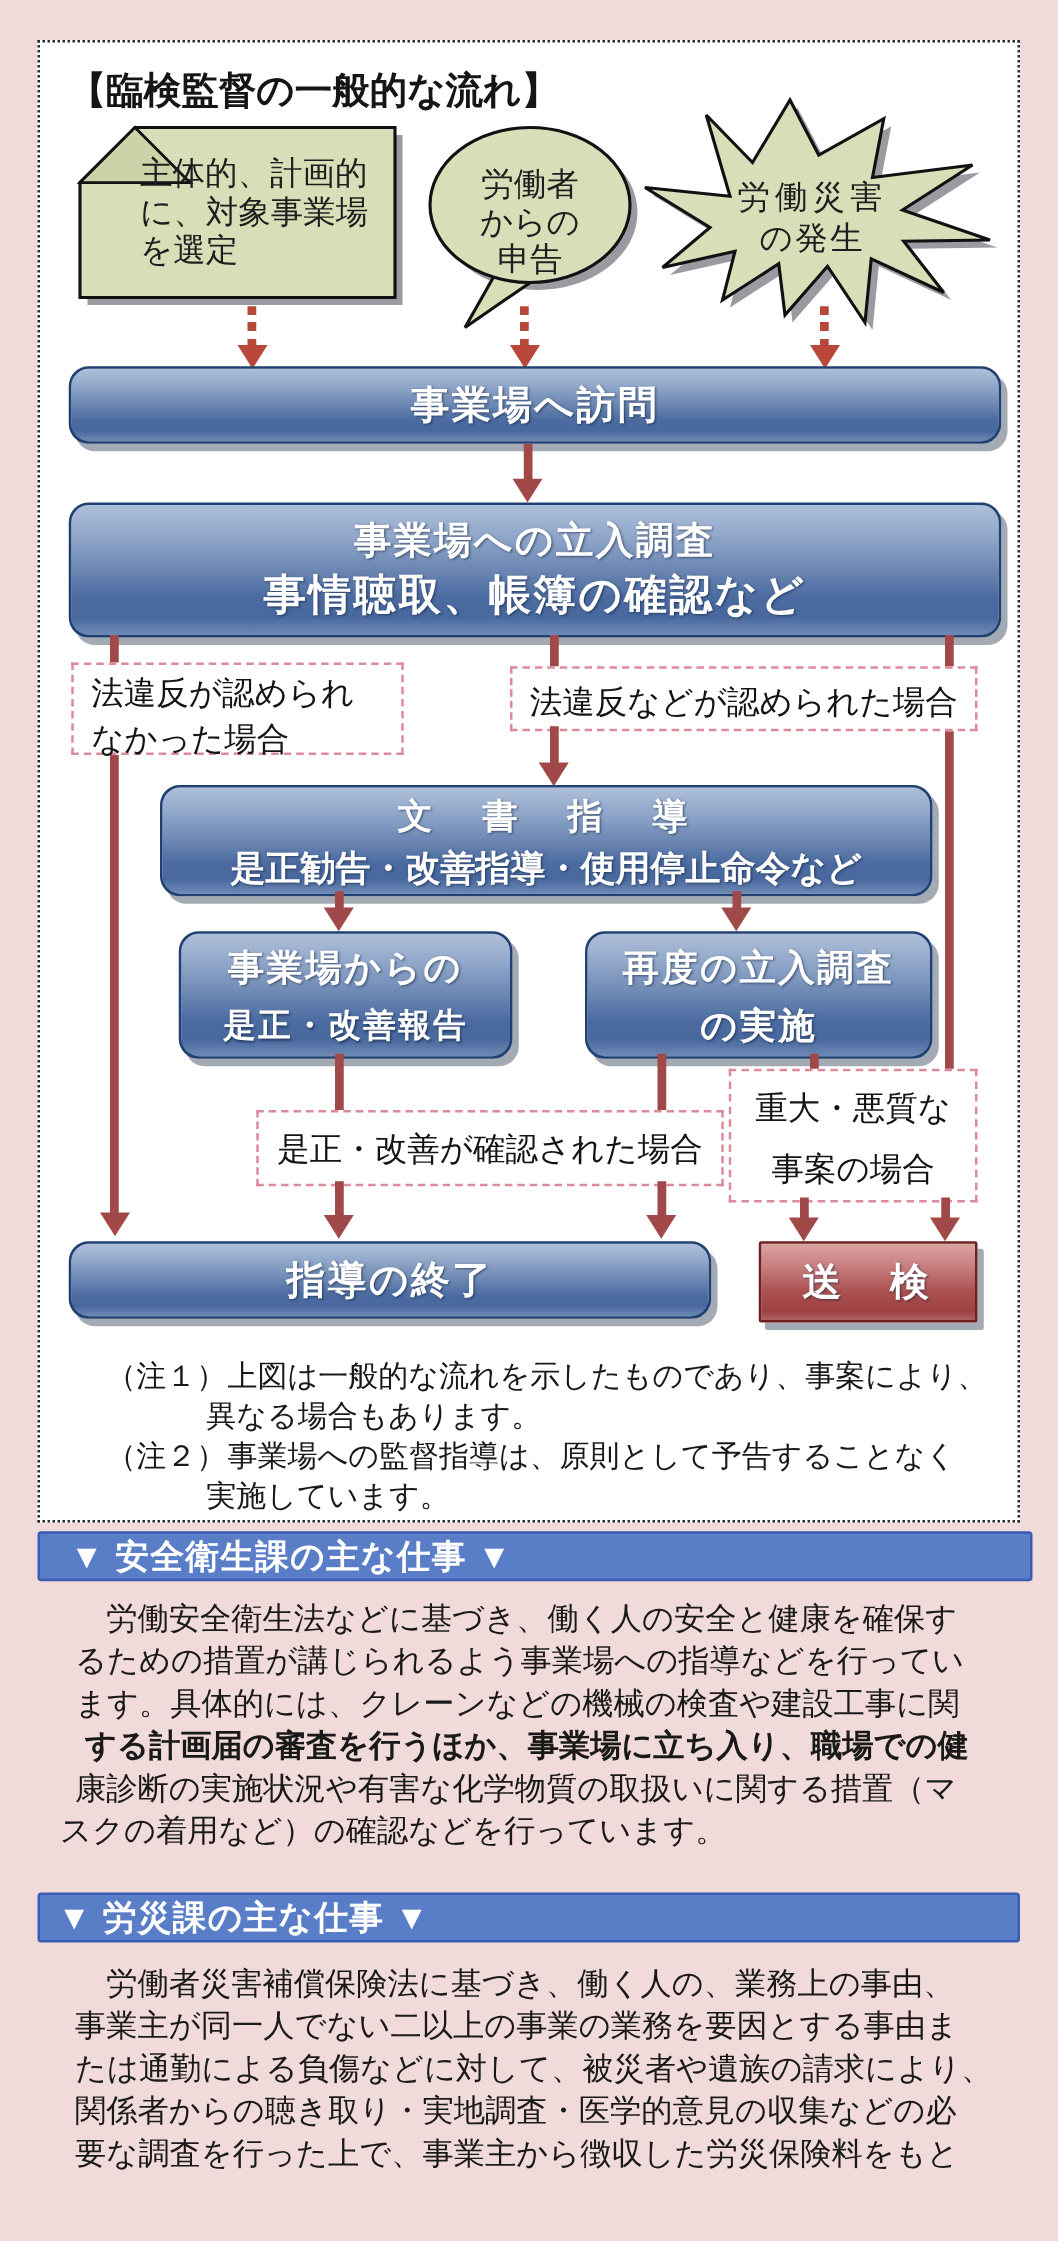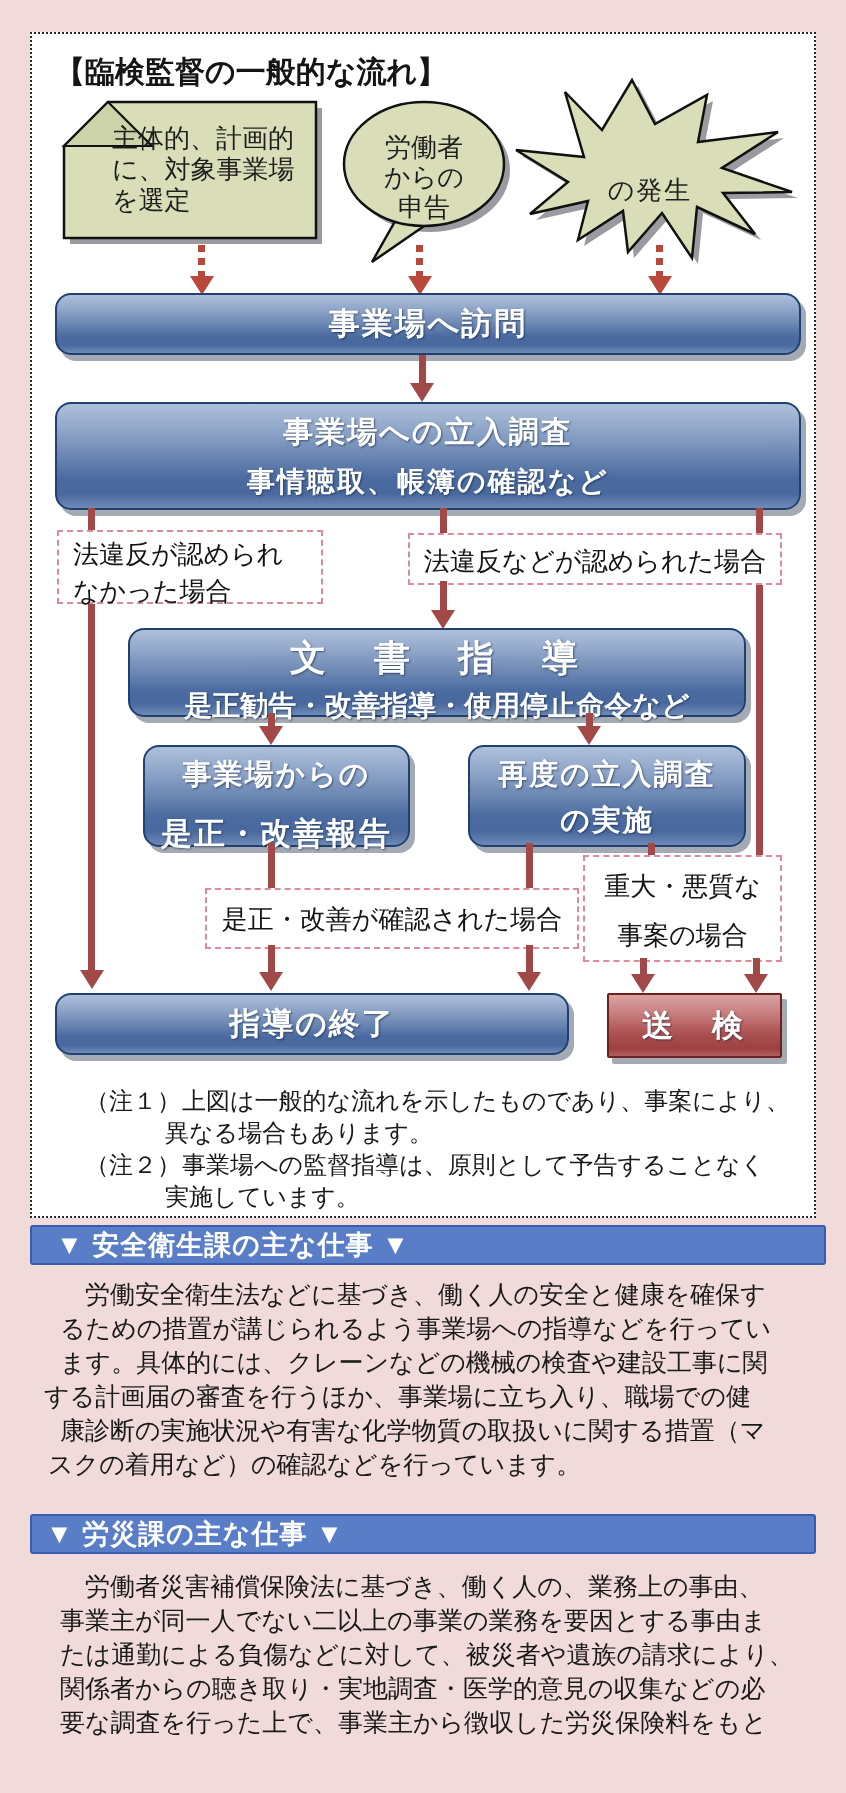--- a/index.html
+++ b/index.html
@@ -61,39 +61,40 @@
   </svg>
 
   <div class="abs shape-text nowrap" style="left:112px;top:121px;font-size:26px;">主体的、計画的</div>
   <div class="abs shape-text nowrap" style="left:112px;top:152px;font-size:26px;">に、対象事業場</div>
   <div class="abs shape-text nowrap" style="left:112px;top:183px;font-size:26px;">を選定</div>
 
   <div class="abs shape-text" style="left:344px;top:130px;width:160px;text-align:center;font-size:26px;">労働者</div>
   <div class="abs shape-text" style="left:344px;top:160px;width:160px;text-align:center;font-size:26px;">からの</div>
   <div class="abs shape-text" style="left:344px;top:190px;width:160px;text-align:center;font-size:26px;">申告</div>
 
+  <div class="abs shape-text" style="left:555px;top:140px;width:190px;text-align:center;font-size:26px;letter-spacing:4px;">労働災害</div>
   <div class="abs shape-text" style="left:555px;top:173px;width:190px;text-align:center;font-size:26px;letter-spacing:2px;">の発生</div>
 
   <div class="abs vdot" style="left:198px;top:245px;height:32px;"></div>
   <div class="abs head o" style="left:190px;top:276px;"></div>
   <div class="abs vdot" style="left:416px;top:245px;height:32px;"></div>
   <div class="abs head o" style="left:408px;top:276px;"></div>
   <div class="abs vdot" style="left:656px;top:245px;height:32px;"></div>
   <div class="abs head o" style="left:648px;top:276px;"></div>
 
   <div class="abs bar" style="left:55px;top:293px;width:742px;height:58px;">
     <div class="bt nowrap" style="font-size:31px;line-height:58px;">事業場へ訪問</div>
   </div>
 
   <div class="abs vline" style="left:419px;top:355px;height:30px;"></div>
   <div class="abs head" style="left:410px;top:383px;"></div>
 
   <div class="abs bar" style="left:55px;top:402px;width:742px;height:104px;">
     <div class="bt nowrap" style="font-size:30px;margin-top:8px;">事業場への立入調査</div>
-    <div class="bt nowrap" style="font-size:28px;margin-top:10px;">事情聴取、帳簿の確認など</div>
+    <div class="bt nowrap" style="font-size:34px;margin-top:0;">事情聴取、帳簿の確認など</div>
   </div>
 
   <div class="abs vline" style="left:88px;top:508px;height:26px;"></div>
   <div class="abs vline" style="left:440px;top:508px;height:29px;"></div>
   <div class="abs vline" style="left:756px;top:508px;height:29px;"></div>
 
   <div class="abs vline" style="left:88px;top:600px;height:372px;"></div>
   <div class="abs head" style="left:80px;top:970px;"></div>
 
   <div class="abs vline" style="left:756px;top:581px;height:277px;"></div>
@@ -104,32 +105,32 @@
   </div>
 
   <div class="abs dash" style="left:408px;top:533px;width:370px;height:48px;">
     <div class="dt nowrap" style="font-size:26px;text-align:center;margin-top:9px;">法違反などが認められた場合</div>
   </div>
 
   <div class="abs vline" style="left:440px;top:581px;height:31px;"></div>
   <div class="abs head" style="left:431px;top:610px;"></div>
 
   <div class="abs bar" style="left:128px;top:628px;width:614px;height:85px;">
-    <div class="bt nowrap" style="font-size:36px;margin-top:4px;letter-spacing:6px;">文　書　指　導</div>
+    <div class="bt nowrap" style="font-size:28px;margin-top:4px;letter-spacing:6px;">文　書　指　導</div>
     <div class="bt nowrap" style="font-size:28px;margin-top:4px;letter-spacing:0;">是正勧告・改善指導・使用停止命令など</div>
   </div>
 
   <div class="abs vline" style="left:268px;top:713px;height:16px;"></div>
   <div class="abs head" style="left:259px;top:726px;"></div>
   <div class="abs vline" style="left:586px;top:713px;height:16px;"></div>
   <div class="abs head" style="left:577px;top:726px;"></div>
 
   <div class="abs bar" style="left:143px;top:745px;width:263px;height:98px;font-family:Liberation Mono, monospace;">
     <div class="bt nowrap" style="font-size:29px;margin-top:8px;">事業場からの</div>
-    <div class="bt nowrap" style="font-size:31px;margin-top:18px;">是正・改善報告</div>
+    <div class="bt nowrap" style="font-size:26px;margin-top:8px;">是正・改善報告</div>
   </div>
 
   <div class="abs bar" style="left:468px;top:745px;width:274px;height:98px;">
     <div class="bt nowrap" style="font-size:29px;margin-top:8px;">再度の立入調査</div>
     <div class="bt nowrap" style="font-size:29px;margin-top:6px;">の実施</div>
   </div>
 
   <div class="abs vline" style="left:268px;top:843px;height:48px;"></div>
   <div class="abs vline" style="left:526px;top:843px;height:48px;"></div>
   <div class="abs vline" style="left:648px;top:843px;height:15px;"></div>
@@ -166,21 +167,21 @@
   <div class="abs note-line" style="left:165px;top:1117px;">異なる場合もあります。</div>
   <div class="abs note-line" style="left:85px;top:1149px;">（注２）</div>
   <div class="abs note-line" style="left:182px;top:1149px;">事業場への監督指導は、原則として予告することなく</div>
   <div class="abs note-line" style="left:165px;top:1181px;">実施しています。</div>
 
   <div class="abs hdr nowrap" style="left:30px;top:1225px;width:768px;height:36px;padding-left:24px;">▼ 安全衛生課の主な仕事 ▼</div>
 
   <div class="abs para-line" style="left:60px;top:1278px;">　労働安全衛生法などに基づき、働く人の安全と健康を確保す</div>
   <div class="abs para-line" style="left:60px;top:1312px;">るための措置が講じられるよう事業場への指導などを行ってい</div>
   <div class="abs para-line" style="left:60px;top:1346px;">ます。具体的には、クレーンなどの機械の検査や建設工事に関</div>
-  <div class="abs para-line" style="left:44px;top:1380px;">する計画届の審査を行うほか、事業場に立ち入り、職場での健</div>
+  <div class="abs para-line" style="left:68px;top:1380px;font-weight:bold;">する計画届の審査を行うほか、事業場に立ち入り、職場での健</div>
   <div class="abs para-line" style="left:60px;top:1414px;">康診断の実施状況や有害な化学物質の取扱いに関する措置（マ</div>
   <div class="abs para-line" style="left:48px;top:1448px;text-align:center;">スクの着用など）の確認などを行っています。</div>
 
   <div class="abs hdr nowrap" style="left:30px;top:1514px;width:768px;height:36px;">▼ 労災課の主な仕事 ▼</div>
 
   <div class="abs para-line" style="left:60px;top:1570px;">　労働者災害補償保険法に基づき、働く人の、業務上の事由、</div>
   <div class="abs para-line" style="left:60px;top:1604px;">事業主が同一人でない二以上の事業の業務を要因とする事由ま</div>
   <div class="abs para-line" style="left:60px;top:1638px;">たは通勤による負傷などに対して、被災者や遺族の請求により、</div>
   <div class="abs para-line" style="left:60px;top:1672px;">関係者からの聴き取り・実地調査・医学的意見の収集などの必</div>
   <div class="abs para-line" style="left:60px;top:1706px;">要な調査を行った上で、事業主から徴収した労災保険料をもと</div>

